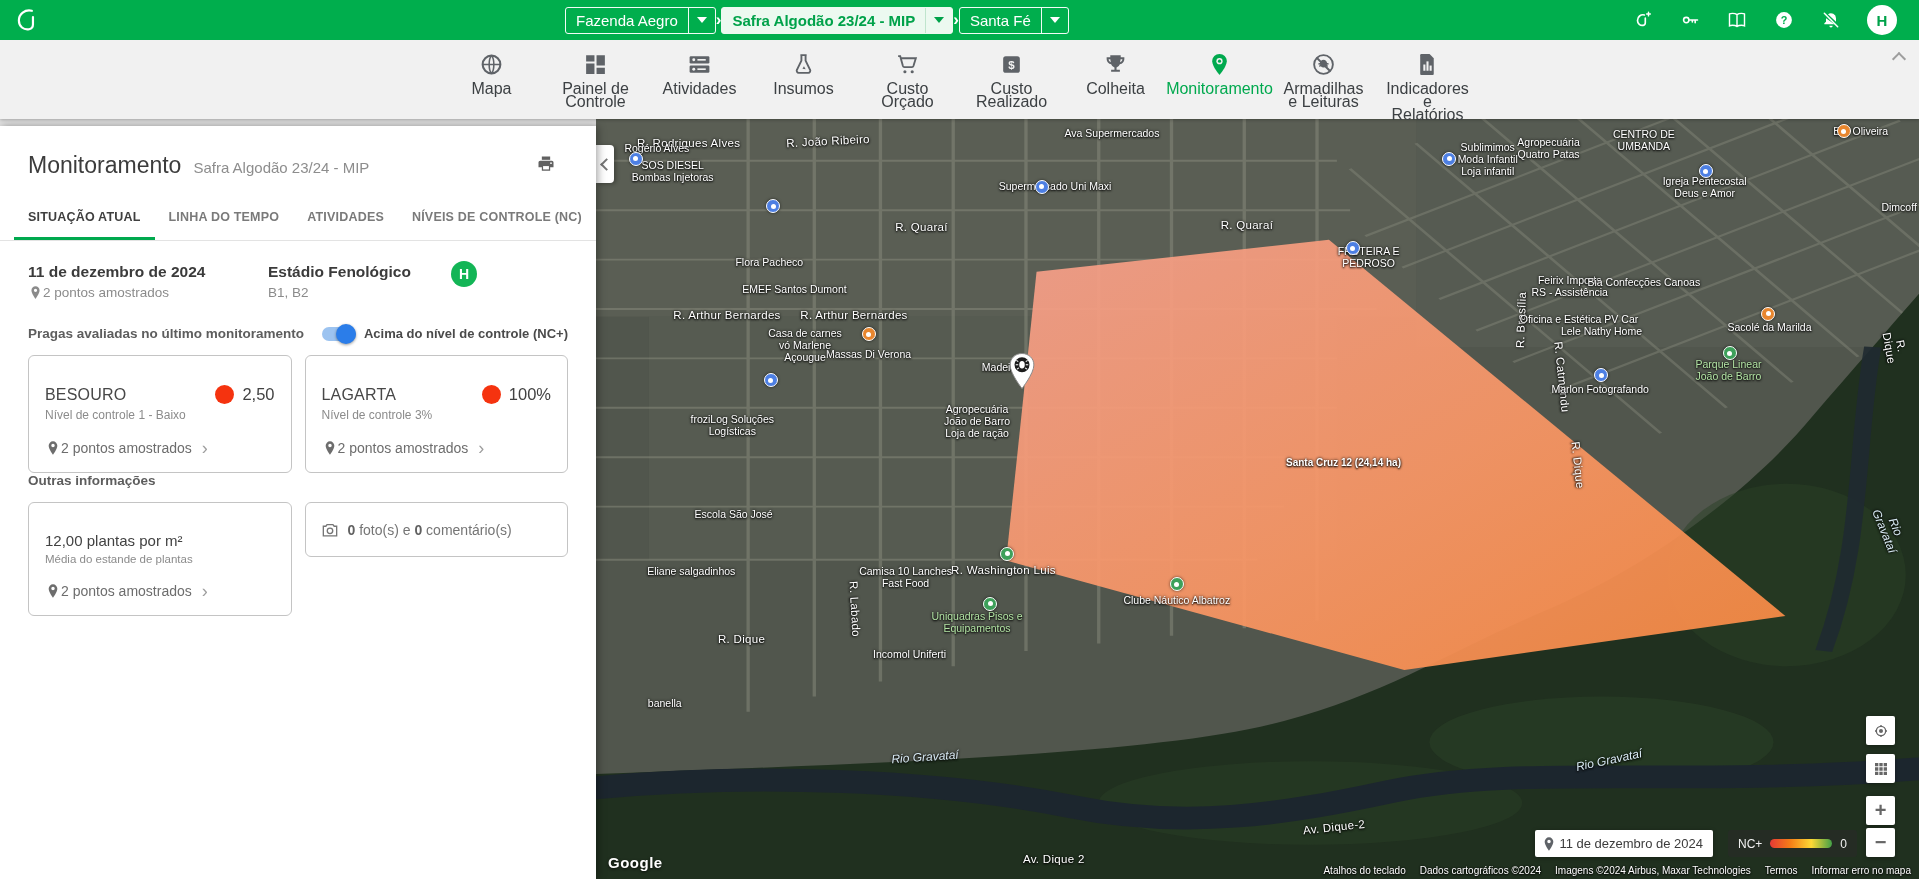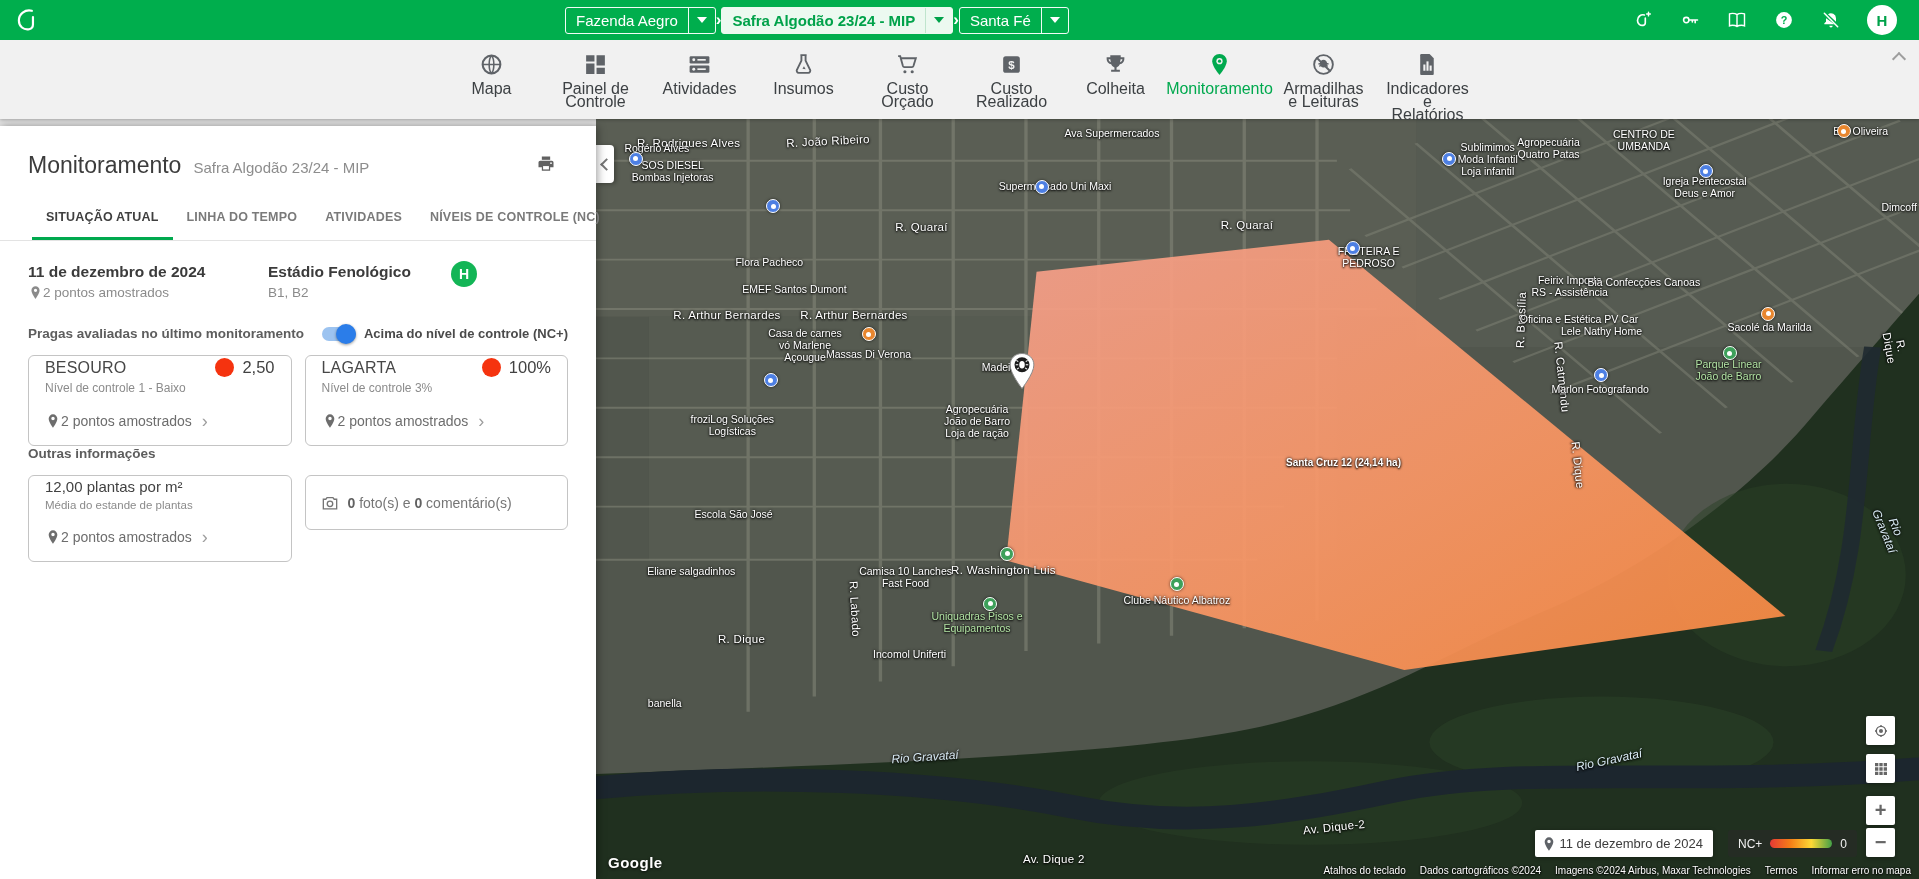--- a/index.html
+++ b/index.html
@@ -61,42 +61,42 @@
   
   .panel { position:absolute; left:0; top:7px; width:596px; height:753px; background:#fff; box-shadow:2px 0 8px rgba(0,0,0,.35); z-index:30; }
   .panel-collapse { position:absolute; left:596px; top:26px; width:18px; height:38px; background:#fff; border-radius:0 4px 4px 0; box-shadow:2px 1px 4px rgba(0,0,0,.3); display:flex; align-items:center; justify-content:center; cursor:pointer; z-index:29; }
   .panel-collapse::before { content:""; width:7px; height:7px; border-left:2px solid #757575; border-bottom:2px solid #757575; transform:rotate(45deg); margin-left:3px; }
 
   .panel-header { display:flex; align-items:baseline; padding:26px 28px 0 28px; position:relative; }
   .panel-title { font-size:23px; color:#3c3c3c; }
   .panel-subtitle { font-size:15px; color:#8d8d8d; margin-left:12px; }
   .print-btn { position:absolute; right:40px; top:28px; cursor:pointer; }
 
-  .tabs { display:flex; margin-top:18px; border-bottom:1px solid #e3e3e3; padding:0 32px; }
+  .tabs { display:flex; margin-top:18px; border-bottom:1px solid #e3e3e3; padding:0 14px; }
   .tab { padding:13px 14px; font-size:12.5px; font-weight:bold; color:#7a7a7a; letter-spacing:.2px; cursor:pointer; border-bottom:3px solid transparent; white-space:nowrap; }
   .tab.active { color:#3f3f3f; border-bottom-color:#00a94e; }
 
   .panel-body { padding:22px 28px 0 28px; }
   .info-row { display:flex; }
   .info-col { min-width:205px; }
   .info-date { font-size:15.5px; font-weight:bold; color:#3b3b3b; }
   .info-sub { display:flex; align-items:center; font-size:13.5px; color:#8b8b8b; margin-top:4px; }
   .info-col2 { margin-left:35px; }
   .badge-h { width:26px; height:26px; border-radius:50%; background:#13b556; color:#fff; font-weight:bold; font-size:14px; display:flex; align-items:center; justify-content:center; margin-left:40px; margin-top:-2px; }
 
   .pests-row { display:flex; align-items:center; justify-content:space-between; margin-top:26px; }
   .section-heading { font-size:13.5px; font-weight:bold; color:#5d5d5d; }
   .toggle-wrap { display:flex; align-items:center; gap:8px; }
   .toggle { position:relative; width:34px; height:14px; border-radius:7px; background:#9cc3f0; cursor:pointer; flex:none; }
   .toggle .knob { position:absolute; top:-3px; left:0; width:20px; height:20px; border-radius:50%; background:#2b7de9; box-shadow:0 1px 3px rgba(0,0,0,.4); transition:left .2s; }
   .toggle.on .knob { left:14px; }
   .toggle-label { font-size:13px; font-weight:bold; color:#4a4a4a; }
 
   .cards { display:flex; gap:13px; margin-top:14px; }
-  .card { width:264px; border:1px solid #c4c4c4; border-radius:6px; padding:2px 16px 16px 16px; background:#fff; }
+  .card { width:264px; border:1px solid #c4c4c4; border-radius:6px; padding:29px 16px 16px 16px; background:#fff; }
   .card-top { display:flex; align-items:center; }
   .pest-name { font-size:16px; color:#474747; letter-spacing:.2px; flex:1; }
   .dot { width:19px; height:19px; border-radius:50%; margin-right:8px; }
   .pest-value { font-size:16.5px; color:#424242; }
   .card-level { font-size:12px; color:#8b8b8b; margin-top:4px; }
   .points-link { display:flex; align-items:center; margin-top:18px; color:#6d6d6d; font-size:14px; cursor:pointer; }
   .points-link .chev { margin-left:10px; color:#9e9e9e; font-size:18px; line-height:14px; }
   .other-heading { }
   .stand-title { font-size:15px; color:#424242; }
   .stand-sub { font-size:11.5px; color:#8b8b8b; margin-top:4px; }

